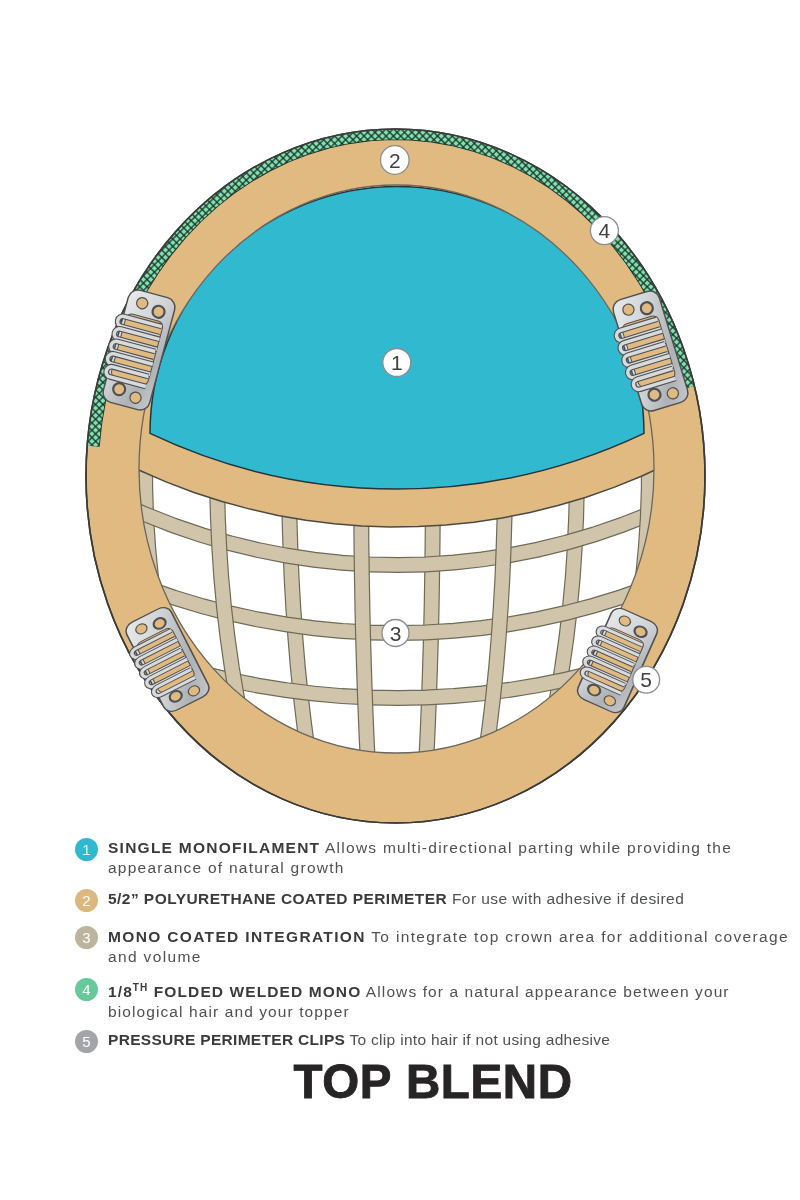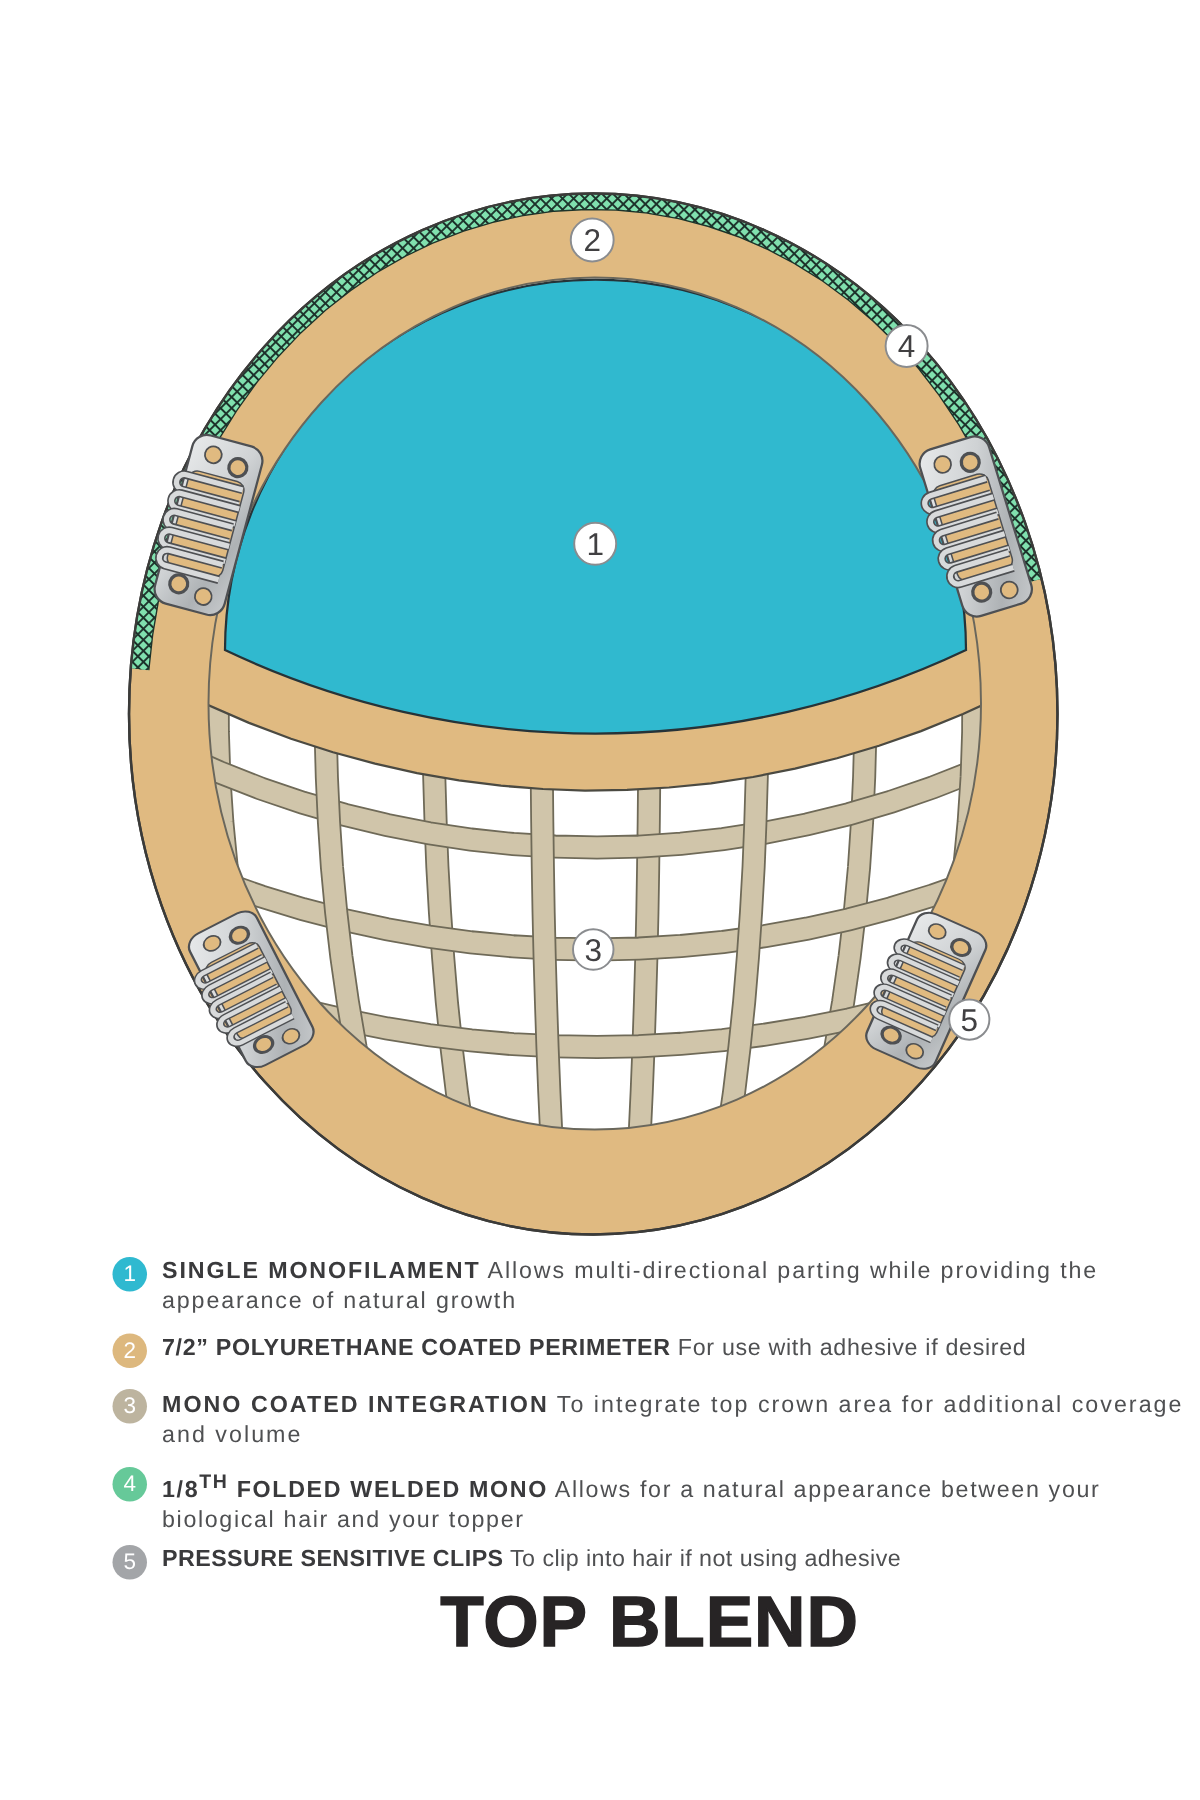--- a/index.html
+++ b/index.html
@@ -1,20 +1,20 @@
 <!DOCTYPE html>
 <html><head><meta charset="utf-8">
 <style>
 html,body{margin:0;padding:0;background:#ffffff;width:800px;height:1200px;overflow:hidden;}
 body{font-family:"Liberation Sans",sans-serif;position:relative;}
 .legend{position:absolute;left:108px;font-size:15.5px;line-height:20px;color:#4f5052;letter-spacing:0.1px;}
 .legend b{color:#3a3a3c;}
 .bull{position:absolute;width:23px;height:23px;border-radius:50%;color:#fff;text-align:center;line-height:23px;font-size:15px;left:75px;}
 #title{position:absolute;left:33px;width:800px;top:1054px;text-align:center;font-size:47.5px;font-weight:bold;color:#272425;letter-spacing:0.6px;word-spacing:1px;-webkit-text-stroke:0.9px #272425;}
-sup{font-size:13px;vertical-align:super;}
+sup{font-size:10px;vertical-align:super;}
 </style></head>
 <body>
 <svg width="800" height="840" viewBox="0 0 800 840" style="position:absolute;top:0;left:0">
 <defs>
 <pattern id="mesh" width="5.2" height="5.2" patternUnits="userSpaceOnUse" patternTransform="rotate(45)">
   <rect width="5.2" height="5.2" fill="#80e0ae"></rect>
   <path d="M0,0H5.2M0,5.2H5.2M0,0V5.2M5.2,0V5.2" stroke="#1c312a" stroke-width="1.25" fill="none"></path>
 </pattern>
 <linearGradient id="silver" x1="0" y1="0" x2="1" y2="1">
   <stop offset="0" stop-color="#e8eaeb"></stop>
@@ -120,20 +120,20 @@
   <text x="396.8" y="370">1</text>
   <text x="394.8" y="167.5">2</text>
   <text x="395.5" y="640.5">3</text>
   <text x="604.4" y="238.1">4</text>
   <text x="646.2" y="687.2">5</text>
 </g>
 </svg>
 <div class="bull" style="top:837.5px;background:#2fb9d0">1</div>
 <div class="legend" style="top:838px;width:680px;letter-spacing:1.25px"><b>SINGLE MONOFILAMENT</b> Allows multi-directional parting while providing the<br>appearance of natural growth</div>
 <div class="bull" style="top:888.5px;background:#ddb87e">2</div>
-<div class="legend" style="top:889px;width:680px;letter-spacing:0.45px"><b>7/2” POLYURETHANE COATED PERIMETER</b> For use with adhesive if desired</div>
+<div class="legend" style="top:889px;width:680px;letter-spacing:0.45px"><b>5/2” POLYURETHANE COATED PERIMETER</b> For use with adhesive if desired</div>
 <div class="bull" style="top:926px;background:#bdb49f">3</div>
 <div class="legend" style="top:926.5px;width:700px;letter-spacing:1.35px"><b>MONO COATED INTEGRATION</b> To integrate top crown area for additional coverage<br>and volume</div>
 <div class="bull" style="top:977.5px;background:#66c999">4</div>
 <div class="legend" style="top:978px;width:680px;letter-spacing:1.1px"><b>1/8<sup>TH</sup> FOLDED WELDED MONO</b> Allows for a natural appearance between your<br>biological hair and your topper</div>
 <div class="bull" style="top:1029.5px;background:#a3a5a8">5</div>
-<div class="legend" style="top:1030px;width:680px;letter-spacing:0.3px"><b>PRESSURE SENSITIVE CLIPS</b> To clip into hair if not using adhesive</div>
+<div class="legend" style="top:1030px;width:680px;letter-spacing:0.3px"><b>PRESSURE PERIMETER CLIPS</b> To clip into hair if not using adhesive</div>
 <div id="title">TOP BLEND</div>
 
 </body></html>

